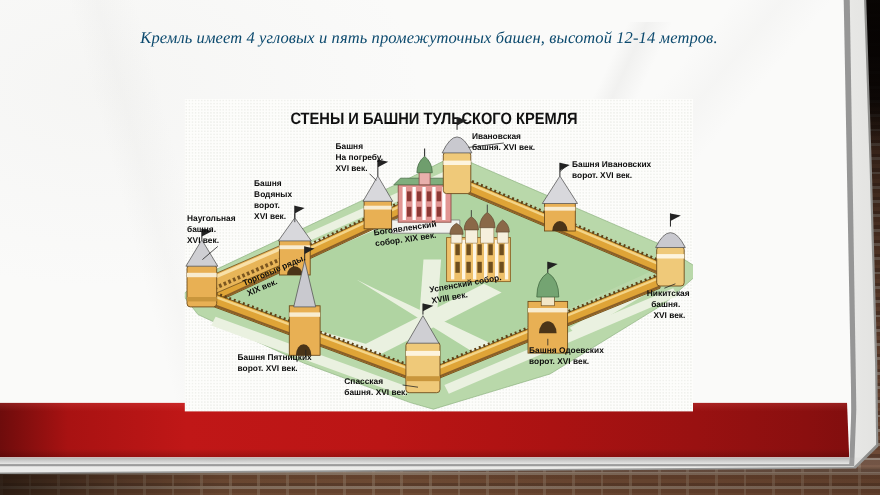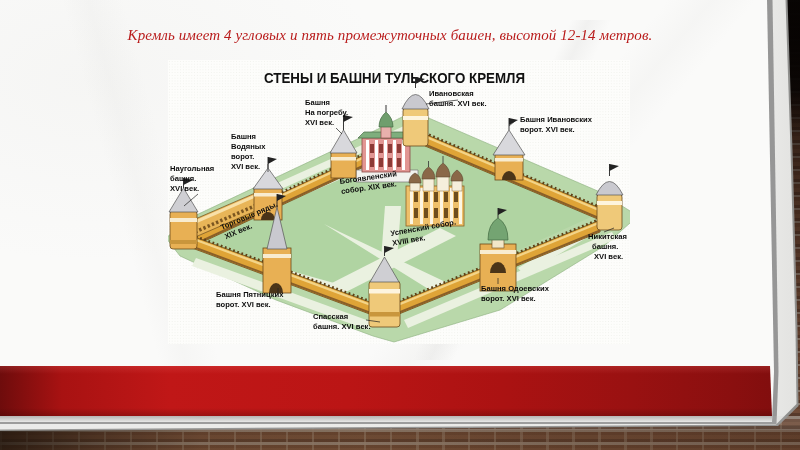--- a/index.html
+++ b/index.html
@@ -38,23 +38,23 @@
   radial-gradient(420px 260px at 90px 80px, rgba(205,205,200,0.10), rgba(205,205,200,0) 70%);"></div>
 
 <div class="abs" style="left:0;top:366px;width:772px;height:50px;background:linear-gradient(90deg,#6e0c0c 0%,#a81212 8%,#c01717 22%,#bb1515 45%,#ab1212 65%,#991111 82%,#8a0f0f 95%,#820e0e 100%);clip-path:polygon(0 0,770px 0,772px 100%,0 100%);">
   <div class="abs" style="left:0;top:0;width:772px;height:8px;background:linear-gradient(180deg,rgba(255,120,120,0.18),rgba(255,120,120,0));"></div>
   <div class="abs" style="left:0;top:42px;width:772px;height:8px;background:linear-gradient(0deg,rgba(40,0,0,0.25),rgba(40,0,0,0));"></div>
 </div>
 
 <div class="abs" style="left:0;top:416px;width:772px;height:6px;background:linear-gradient(180deg,rgba(120,120,118,0.55),rgba(150,150,148,0.12));"></div>
 <div class="abs" style="left:0;top:416px;width:800px;height:14px;background:rgba(200,200,198,0.14);"></div>
 
-<div class="abs" style="left:0px;top:27px;width:780px;text-align:center;font-family:'Liberation Serif',serif;font-style:italic;font-size:15px;color:#b91c1c;letter-spacing:0.1px;">Кремль имеет 4 угловых и пять промежуточных башен, высотой 12-14 метров.</div>
-
-<div class="abs" style="left:168px;top:60px;width:462px;height:284px;background:#fdfdfb;background-image:radial-gradient(rgba(125,135,115,0.10) 0.6px,transparent 0.7px);background-size:2.8px 2.8px;">
+<div class="abs" style="left:0px;top:27px;width:780px;text-align:center;font-family:'Liberation Serif',serif;font-style:italic;font-size:15px;color:#0c4a6e;letter-spacing:0.1px;">Кремль имеет 4 угловых и пять промежуточных башен, высотой 12-14 метров.</div>
+
+<div class="abs" style="left:168px;top:90px;width:462px;height:284px;background:#fdfdfb;background-image:radial-gradient(rgba(125,135,115,0.10) 0.6px,transparent 0.7px);background-size:2.8px 2.8px;">
 <svg width="462" height="284" viewBox="0 0 462 284" style="position:absolute;left:0;top:0;">
 
   <text x="96" y="23" font-family="Liberation Sans" font-weight="bold" font-size="15" fill="#111" textLength="261" lengthAdjust="spacingAndGlyphs">СТЕНЫ И БАШНИ ТУЛЬСКОГО КРЕМЛЯ</text>
 
   <polygon points="-2,178 22,158 200,74 236,56 256,56 432,132 470,156 436,186 332,250 226,282 205,276 108,240 12,196" fill="#b9d8aa" stroke="#8aaf7c" stroke-width="0.6"></polygon>
 
   <polygon points="28,176 245,74 434,152 214,252" fill="#b0d4a2"></polygon>
 
   <g stroke="none" fill="#eaf1e0">
 

